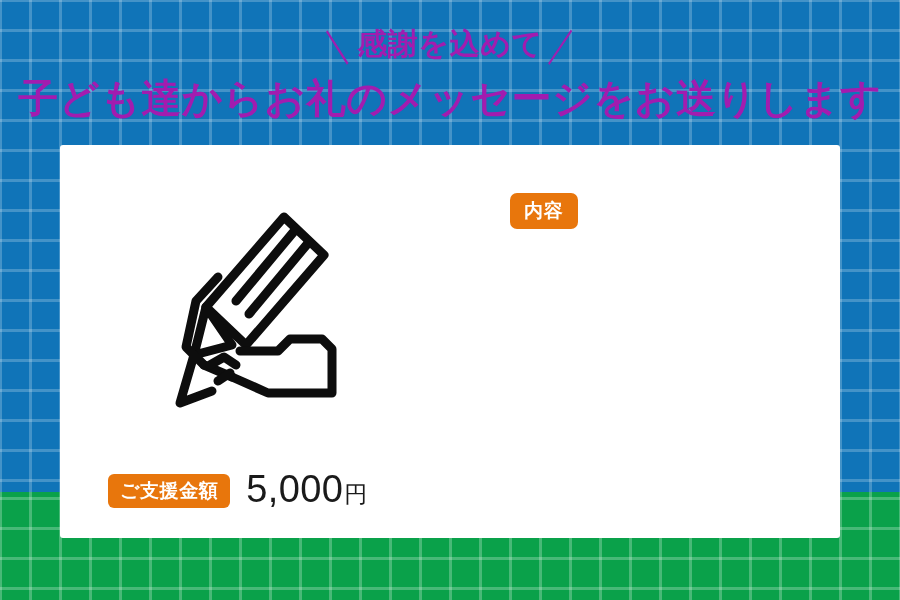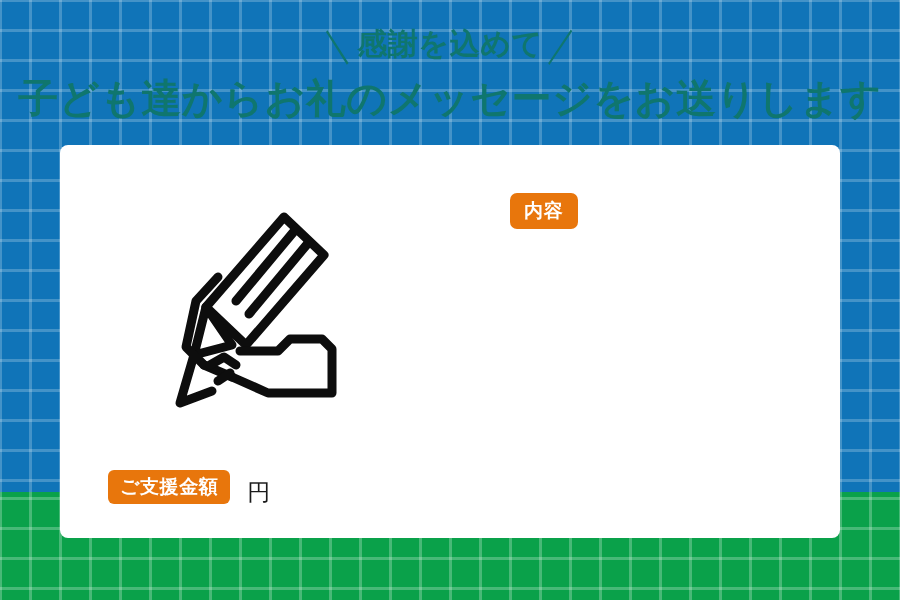--- a/index.html
+++ b/index.html
@@ -50,21 +50,21 @@
     background-position: -1px 5px;
   }
 
   
   .header {
     position: absolute;
     left: 0;
     top: 24px;
     width: 900px;
     text-align: center;
-    color: #0f766e;
+    color: #a21caf;
     z-index: 3;
   }
   .header-line1 {
     display: block;
     font-size: 30px;
     line-height: 40px;
     font-weight: 700;
     letter-spacing: 0.02em;
     white-space: nowrap;
   }
@@ -86,21 +86,21 @@
   }
 
   
   .card {
     position: absolute;
     left: 60px;
     top: 145px;
     width: 780px;
     height: 393px;
     background: #ffffff;
-    border-radius: 8px;
+    border-radius: 3px;
     z-index: 2;
   }
 
   
   .icon-wrap {
     position: absolute;
     left: 112px;
     top: 60px;
     width: 172px;
     height: 215px;
@@ -212,19 +212,20 @@
       </svg>
     </div>
 
     <div class="content-col">
       <div class="badge">内容</div>
     </div>
 
     <div class="amount-row">
       <div class="amount-badge">ご支援金額</div>
       <div class="amount-value">
+        <span>5,000</span>
         <span class="amount-unit">円</span>
       </div>
     </div>
 
   </div>
 
 </div>
 
 </body></html>

